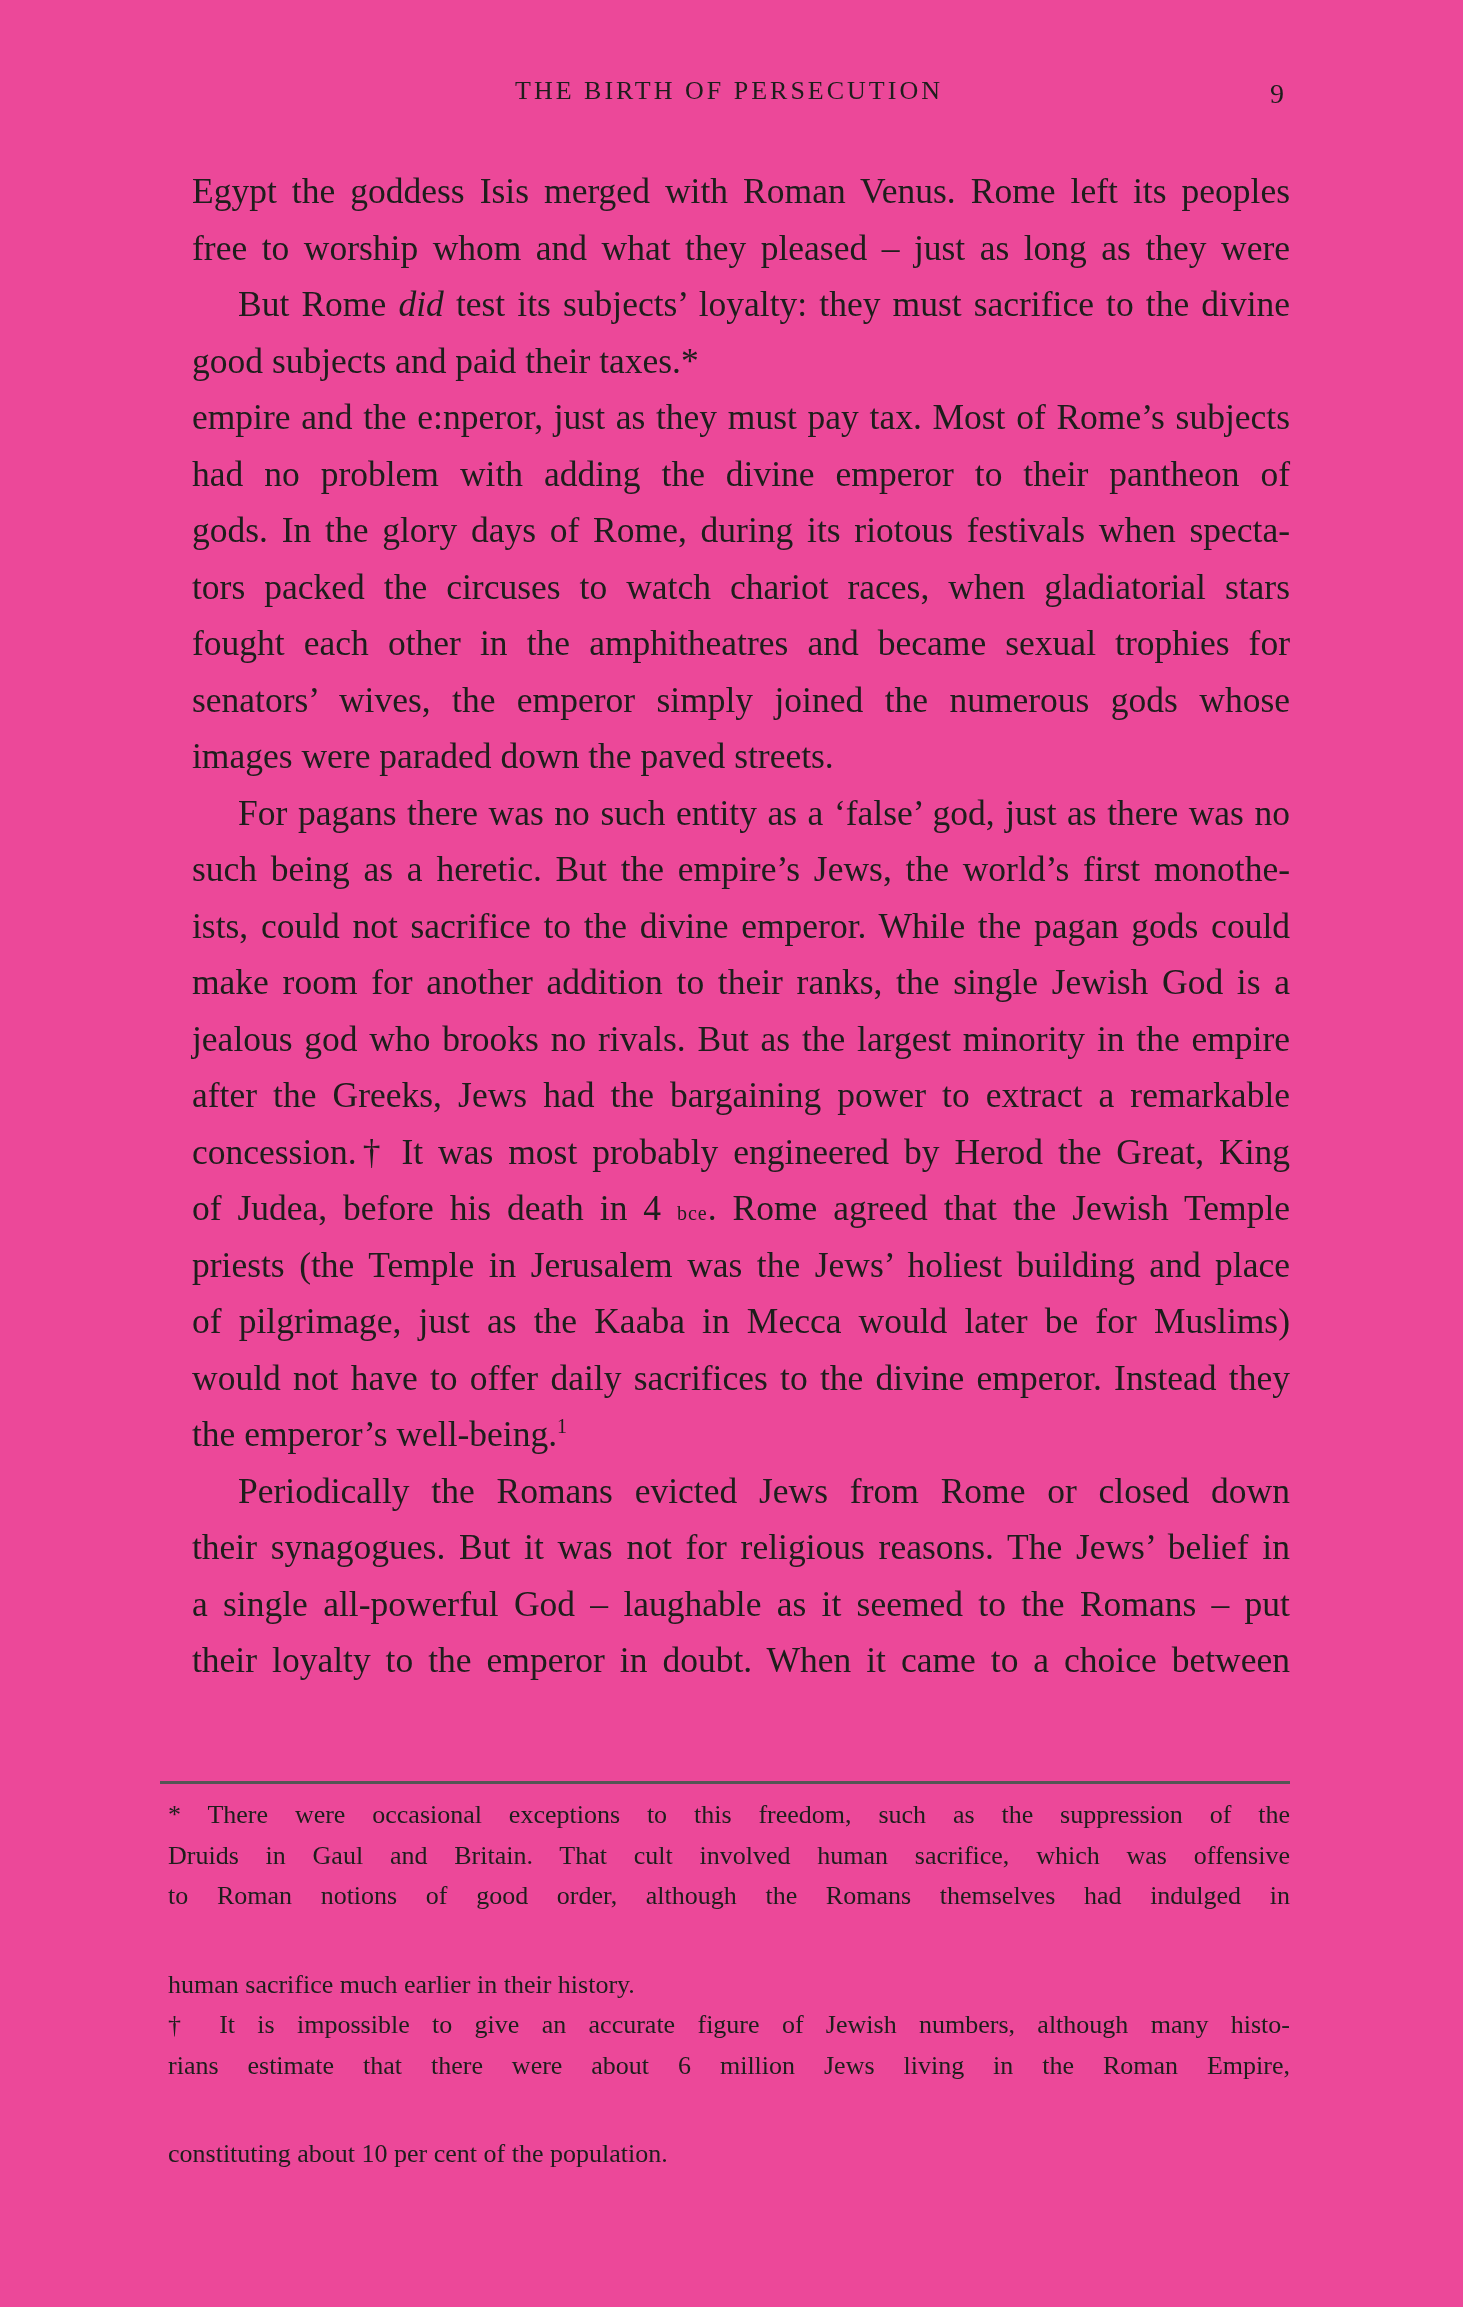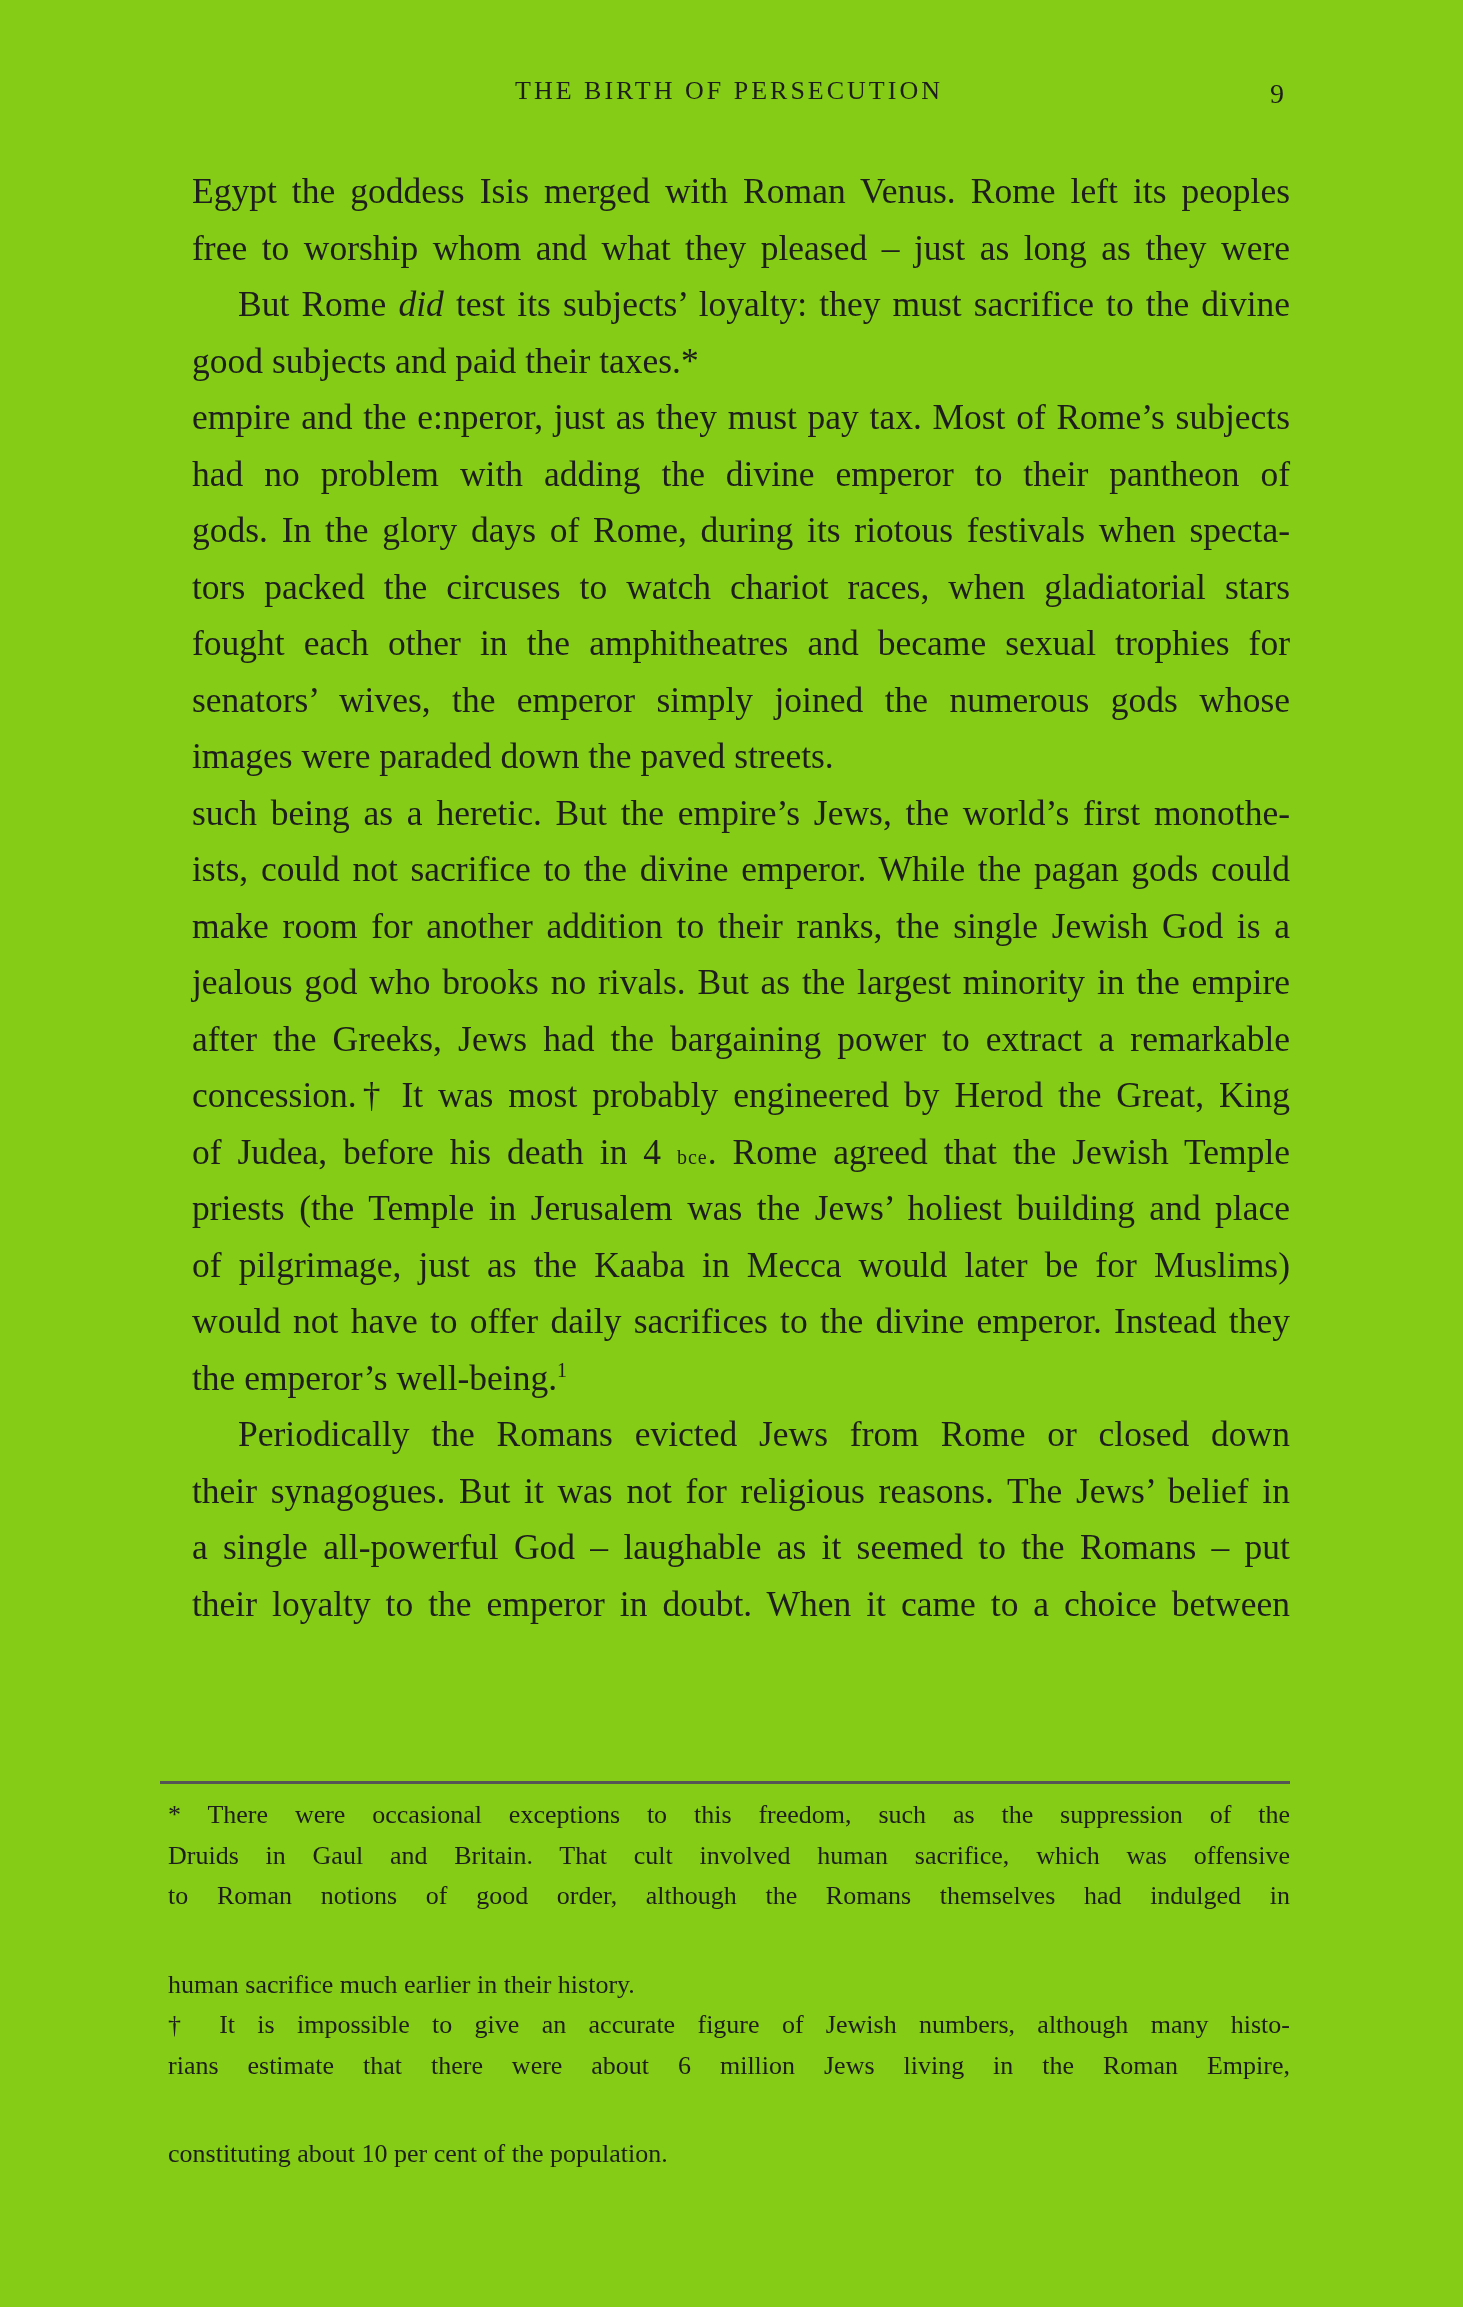--- a/index.html
+++ b/index.html
@@ -1,18 +1,18 @@
 <!DOCTYPE html>
 <html><head>
 <meta charset="utf-8">
 <style>
   html, body { margin:0; padding:0; }
   body { width:1463px; height:2307px; background:#fdfdf6; position:relative; overflow:hidden;
          font-family:"Liberation Serif","DejaVu Serif",serif; color:#1e1e1c; }
-  .page { position:absolute; inset:0; background:#84cc16; }
+  .page { position:absolute; inset:0; background:#ec4899; }
   .header { position:absolute; top:76px; left:168px; width:1122px; height:40px; }
   .running-head { position:absolute; left:0; right:0; text-align:center; font-size:26px; letter-spacing:3px; top:0; }
   .folio { position:absolute; right:6px; top:2px; font-size:28px; }
   .body { position:absolute; left:168px; top:163px; width:1122px; }
   .line { height:56.5px; line-height:56.5px; font-size:35.5px; white-space:nowrap; text-align:justify; text-align-last:justify;margin-left:24px; }
   .line.last { text-align-last:left; }
   .line.indent { padding-left:46px; }
   .sc { font-size:20px; letter-spacing:1px; }
   .rule { position:absolute; left:160px; top:1781px; width:1130px; height:3px; background:#555; }
   .notes { position:absolute; left:168px; top:1795px; width:1122px; }
@@ -35,20 +35,21 @@
     <div class="line">free to worship whom and what they pleased – just as long as they were</div>
     <div class="line indent"><span>But Rome</span> <em>did</em> <span>test its subjects’ loyalty: they must sacrifice to the divine</span></div>
     <div class="line last">good subjects and paid their taxes.*</div>
     <div class="line">empire and the e:nperor, just as they must pay tax. Most of Rome’s subjects</div>
     <div class="line">had no problem with adding the divine emperor to their pantheon of</div>
     <div class="line">gods. In the glory days of Rome, during its riotous festivals when specta-</div>
     <div class="line">tors packed the circuses to watch chariot races, when gladiatorial stars</div>
     <div class="line">fought each other in the amphitheatres and became sexual trophies for</div>
     <div class="line">senators’ wives, the emperor simply joined the numerous gods whose</div>
     <div class="line last">images were paraded down the paved streets.</div>
+    <div class="line indent">For pagans there was no such entity as a ‘false’ god, just as there was no</div>
     <div class="line">such being as a heretic. But the empire’s Jews, the world’s first monothe-</div>
     <div class="line">ists, could not sacrifice to the divine emperor. While the pagan gods could</div>
     <div class="line">make room for another addition to their ranks, the single Jewish God is a</div>
     <div class="line">jealous god who brooks no rivals. But as the largest minority in the empire</div>
     <div class="line">after the Greeks, Jews had the bargaining power to extract a remarkable</div>
     <div class="line">concession.† It was most probably engineered by Herod the Great, King</div>
     <div class="line"><span>of Judea, before his death in 4</span> <span class="sc">bce</span><span>. Rome agreed that the Jewish Temple</span></div>
     <div class="line">priests (the Temple in Jerusalem was the Jews’ holiest building and place</div>
     <div class="line">of pilgrimage, just as the Kaaba in Mecca would later be for Muslims)</div>
     <div class="line">would not have to offer daily sacrifices to the divine emperor. Instead they</div>

